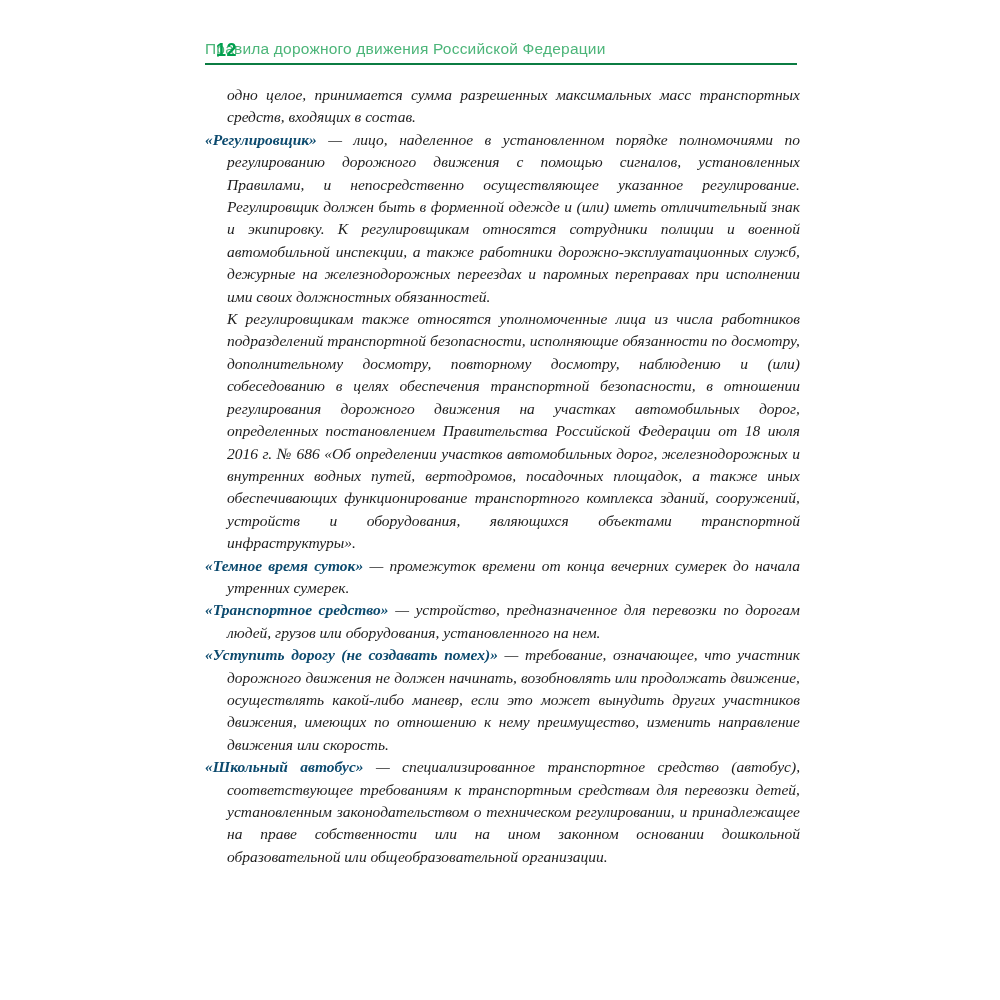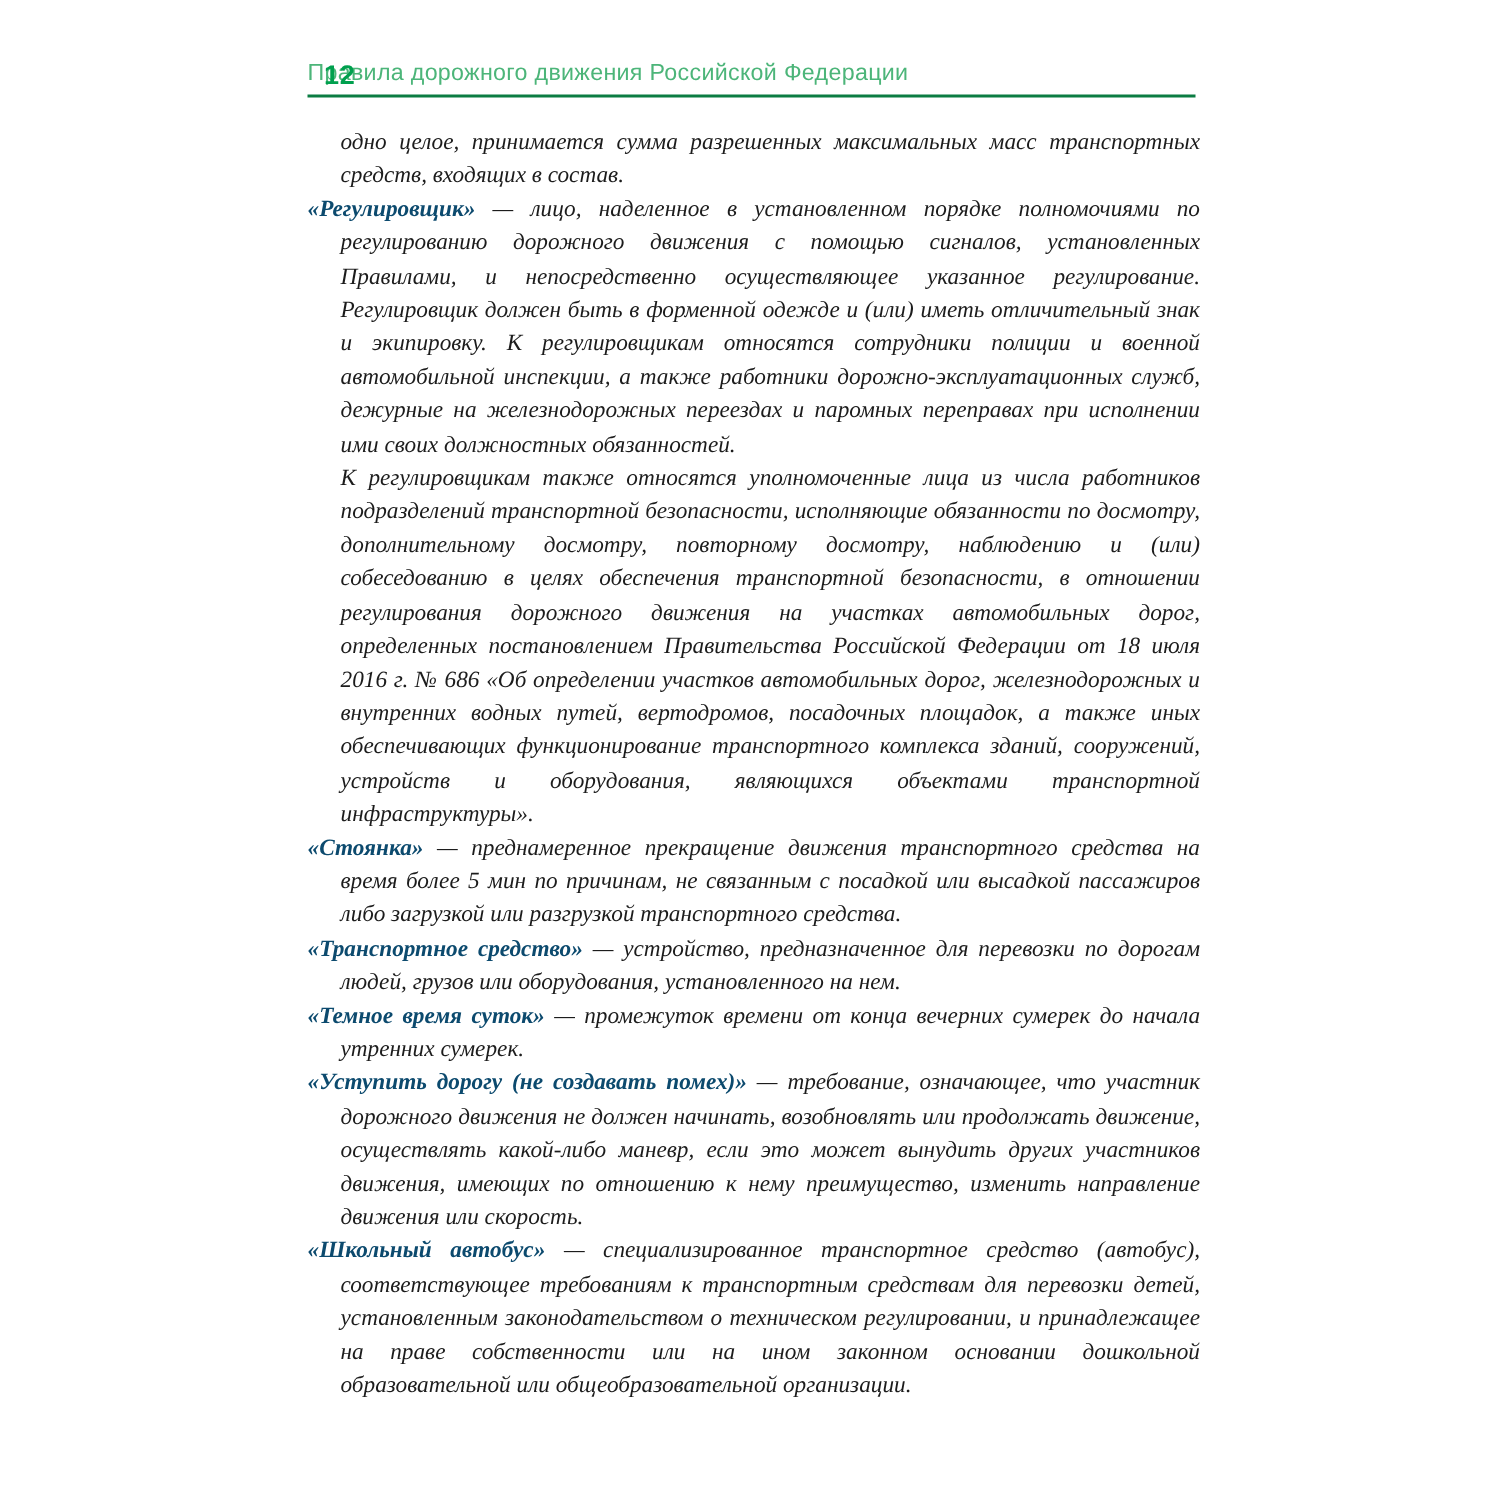--- a/index.html
+++ b/index.html
@@ -68,25 +68,24 @@
   </div>
 
   <div class="rule"></div>
 
   <div class="body-block">
     <p class="intro">одно целое, принимается сумма разрешенных максимальных масс транспортных средств, входящих в состав.</p>
 
     <div>
   <p class="entry"><span class="term">«Регулировщик»</span> <span class="def-text">— лицо, наделенное в установленном порядке полномочиями по регулированию дорожного движения с помощью сигналов, установленных Правилами, и непосредственно осуществляющее указанное регулирование. Регулировщик должен быть в форменной одежде и (или) иметь отличительный знак и экипировку. К регулировщикам относятся сотрудники полиции и военной автомобильной инспекции, а также работники дорожно-эксплуатационных служб, дежурные на железнодорожных переездах и паромных переправах при исполнении ими своих должностных обязанностей.</span></p>
 <p class="extra">К регулировщикам также относятся уполномоченные лица из числа работников подразделений транспортной безопасности, исполняющие обязанности по досмотру, дополнительному досмотру, повторному досмотру, наблюдению и (или) собеседованию в целях обеспечения транспортной безопасности, в отношении регулирования дорожного движения на участках автомобильных дорог, определенных постановлением Правительства Российской Федерации от 18 июля 2016 г. № 686 «Об определении участков автомобильных дорог, железнодорожных и внутренних водных путей, вертодромов, посадочных площадок, а также иных обеспечивающих функционирование транспортного комплекса зданий, сооружений, устройств и оборудования, являющихся объектами транспортной инфраструктуры».</p>
-  <p class="entry"><span class="term">«Стоянка»</span> <span class="def-text">— преднамеренное прекращение движения транспортного средства на время более 5 мин по причинам, не связанным с посадкой или высадкой пассажиров либо загрузкой или разгрузкой транспортного средства.</span></p>
+
+  <p class="entry"><span class="term">«Темное время суток»</span> <span class="def-text">— промежуток времени от конца вечерних сумерек до начала утренних сумерек.</span></p>
 
   <p class="entry"><span class="term">«Транспортное средство»</span> <span class="def-text">— устройство, предназначенное для перевозки по дорогам людей, грузов или оборудования, установленного на нем.</span></p>
-
-  <p class="entry"><span class="term">«Темное время суток»</span> <span class="def-text">— промежуток времени от конца вечерних сумерек до начала утренних сумерек.</span></p>
 
 
   <p class="entry"><span class="term">«Уступить дорогу (не создавать помех)»</span> <span class="def-text">— требование, означающее, что участник дорожного движения не должен начинать, возобновлять или продолжать движение, осуществлять какой-либо маневр, если это может вынудить других участников движения, имеющих по отношению к нему преимущество, изменить направление движения или скорость.</span></p>
 
 
   <p class="entry"><span class="term">«Школьный автобус»</span> <span class="def-text">— специализированное транспортное средство (автобус), соответствующее требованиям к транспортным средствам для перевозки детей, установленным законодательством о техническом регулировании, и принадлежащее на праве собственности или на ином законном основании дошкольной образовательной или общеобразовательной организации.</span></p>
 
 </div>
 
   </div>

